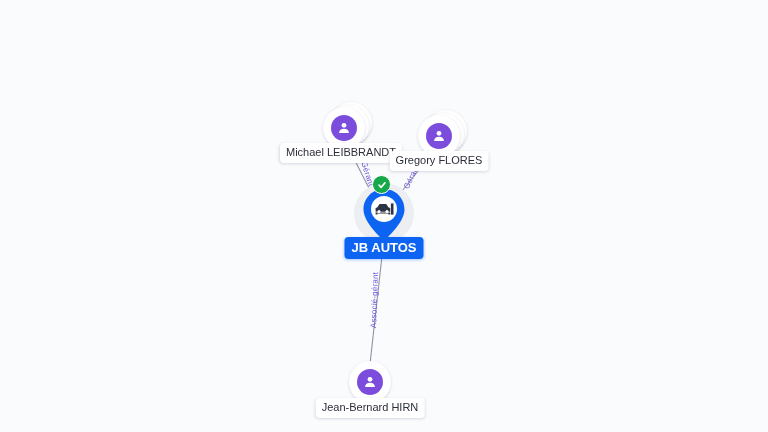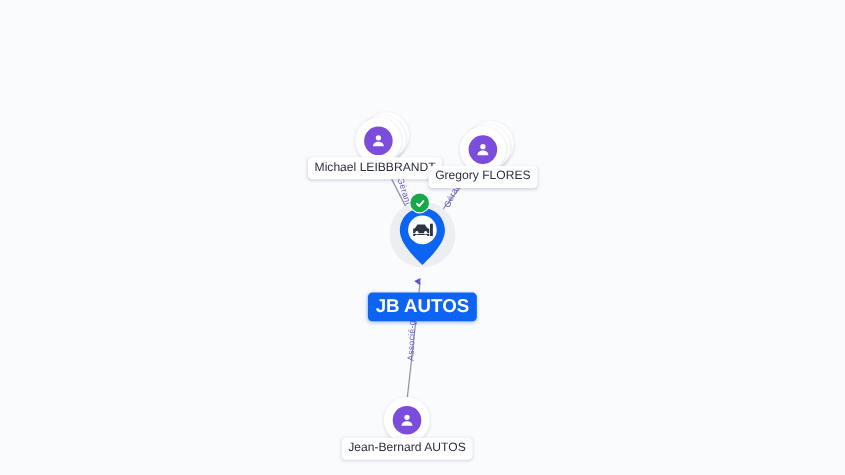--- a/index.html
+++ b/index.html
@@ -118,28 +118,27 @@
     display: flex;
     align-items: center;
     justify-content: center;
   }
 
   .company-label {
     position: absolute;
     transform: translate(-50%, 0);
     background: #0d64f2;
     color: #ffffff;
-    font-size: 17px;
+    font-size: 13px;
     font-weight: bold;
     line-height: 1;
     padding: 4px 7px 5px 7px;
     border-radius: 4px;
     white-space: nowrap;
     box-shadow: 0 1px 3px rgba(13,100,242,0.35);
-    margin-top: 29px;
   }
 
   
   .edge-label {
     position: absolute;
     color: #6b4fd8;
     font-size: 8px;
     line-height: 1;
     white-space: nowrap;
     transform-origin: center center;
@@ -231,15 +230,15 @@
       <div class="person-ring front">
         <div class="avatar-circle">
           <svg width="16" height="16" viewBox="0 0 24 24" fill="#ffffff">
             <circle cx="12" cy="8" r="3.6"></circle>
             <path d="M4.6 19.6c0-4.1 3.3-6.3 7.4-6.3s7.4 2.2 7.4 6.3z"></path>
           </svg>
         </div>
       </div>
     </div>
   </div>
-  <div class="person-label" style="left:370px; top:398px;">Jean-Bernard AUTOS</div>
+  <div class="person-label" style="left:370px; top:398px;">Jean-Bernard HIRN</div>
 
 </div>
 
 </body></html>

